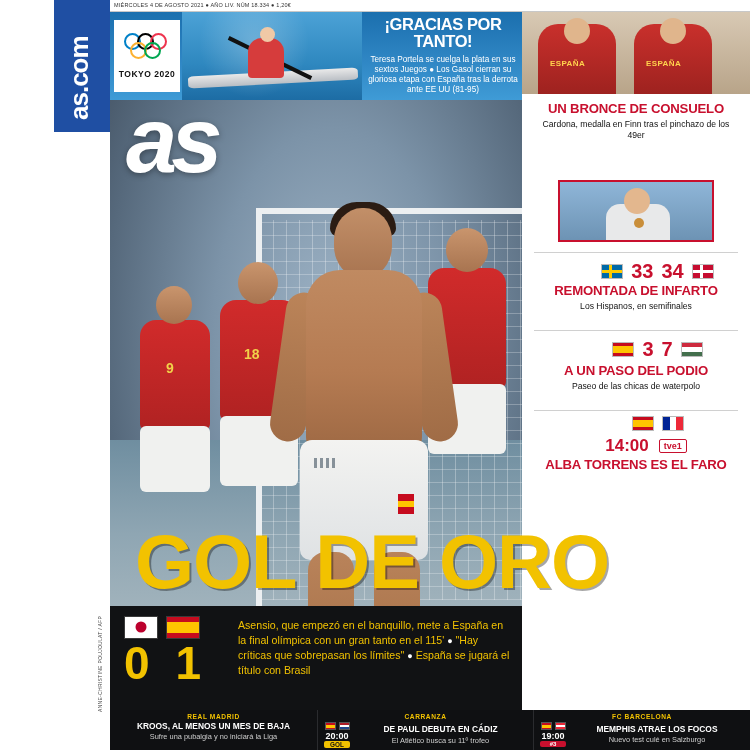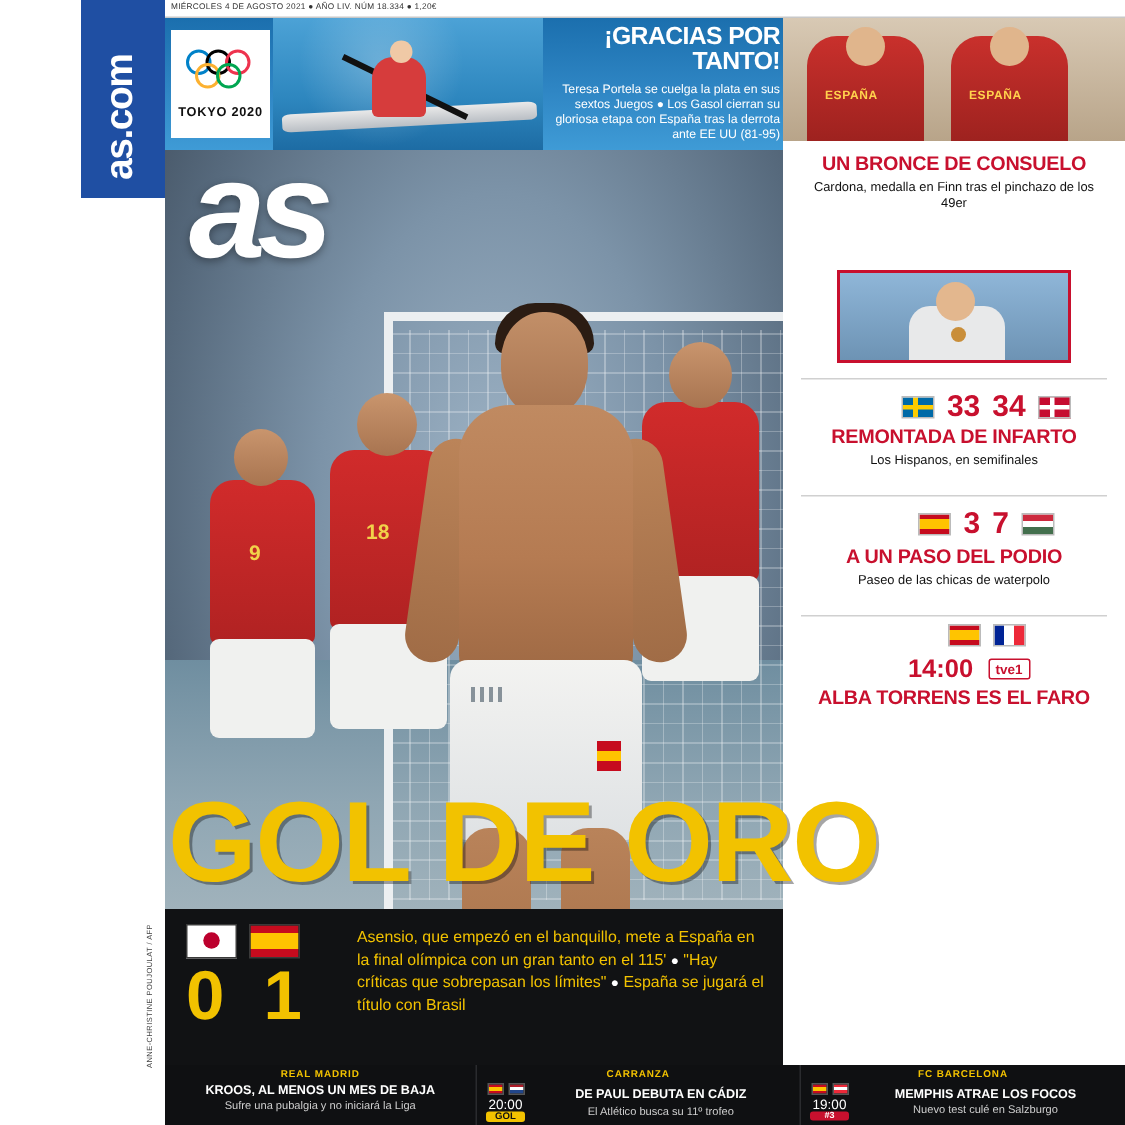--- a/index.html
+++ b/index.html
@@ -126,21 +126,21 @@
     width: 15px; height: 15px; border-radius: 50%;
     background: #f0c9a6;
   }
   .kayak .paddle {
     position: absolute; left: 42px; bottom: 40px;
     width: 92px; height: 4px;
     background: #111; transform: rotate(26deg);
   }
   .banner-text {
     position: absolute; left: 256px; top: 4px;
-    width: 154px; color: #fff; text-align: right;
+    width: 154px; color: #fff; text-align: center;
   }
   .banner-title {
     font-size: 16.5px; font-weight: bold; line-height: 1.02;
     letter-spacing: -.4px;
   }
   .banner-sub {
     margin-top: 5px;
     font-size: 8.2px; line-height: 1.25; color: #fff;
   }
   .bullet { font-size: 8px; }
@@ -263,20 +263,21 @@
   .tm-shorts {
     position: absolute; background: #f0f1ef; border-radius: 6px;
   }
 
   
   .gol-wrap {
     position: absolute;
     left: 112px; top: 520px;
     width: 520px; height: 86px;
     z-index: 6;
+    text-align: center;
   }
   .gol {
     font-size: 76px;
     font-weight: bold;
     color: #f2c200;
     letter-spacing: -1px;
     line-height: 84px;
     white-space: nowrap;
     text-shadow: 2px 2px 0 rgba(0,0,0,.35);
   }
@@ -449,21 +450,21 @@
     color: #ffffff; font-size: 8.4px; font-weight: bold; line-height: 1.12;
     text-align: center;
   }
   .bb-s {
     color: #cfcfcf; font-size: 7.4px; line-height: 1.12; text-align: center; margin-top: 2px;
   }
   .bb-flagbox {
     display: flex; align-items: center; justify-content: center; gap: 3px; margin-bottom: 1px;
   }
   .bb-mini { width: 11px; height: 8px; border: 1px solid #555; }
-  .bb-time { color:#fff; font-size: 9px; font-weight: normal; }
+  .bb-time { color:#fff; font-size: 9px; font-weight: bold; }
   .bb-gol {
     background:#f2c200; color:#111; font-size:6.4px; font-weight:bold;
     padding: 0 3px; border-radius: 2px;
   }
   .bb-m3 {
     background:#c8102e; color:#fff; font-size:6px; font-weight:bold;
     padding: 0 3px; border-radius: 2px;
   }
   .bb-inner-row { display:flex; align-items:center; gap:4px; justify-content:center; }
   .bb-left { width: 26px; flex: none; text-align:center; }

